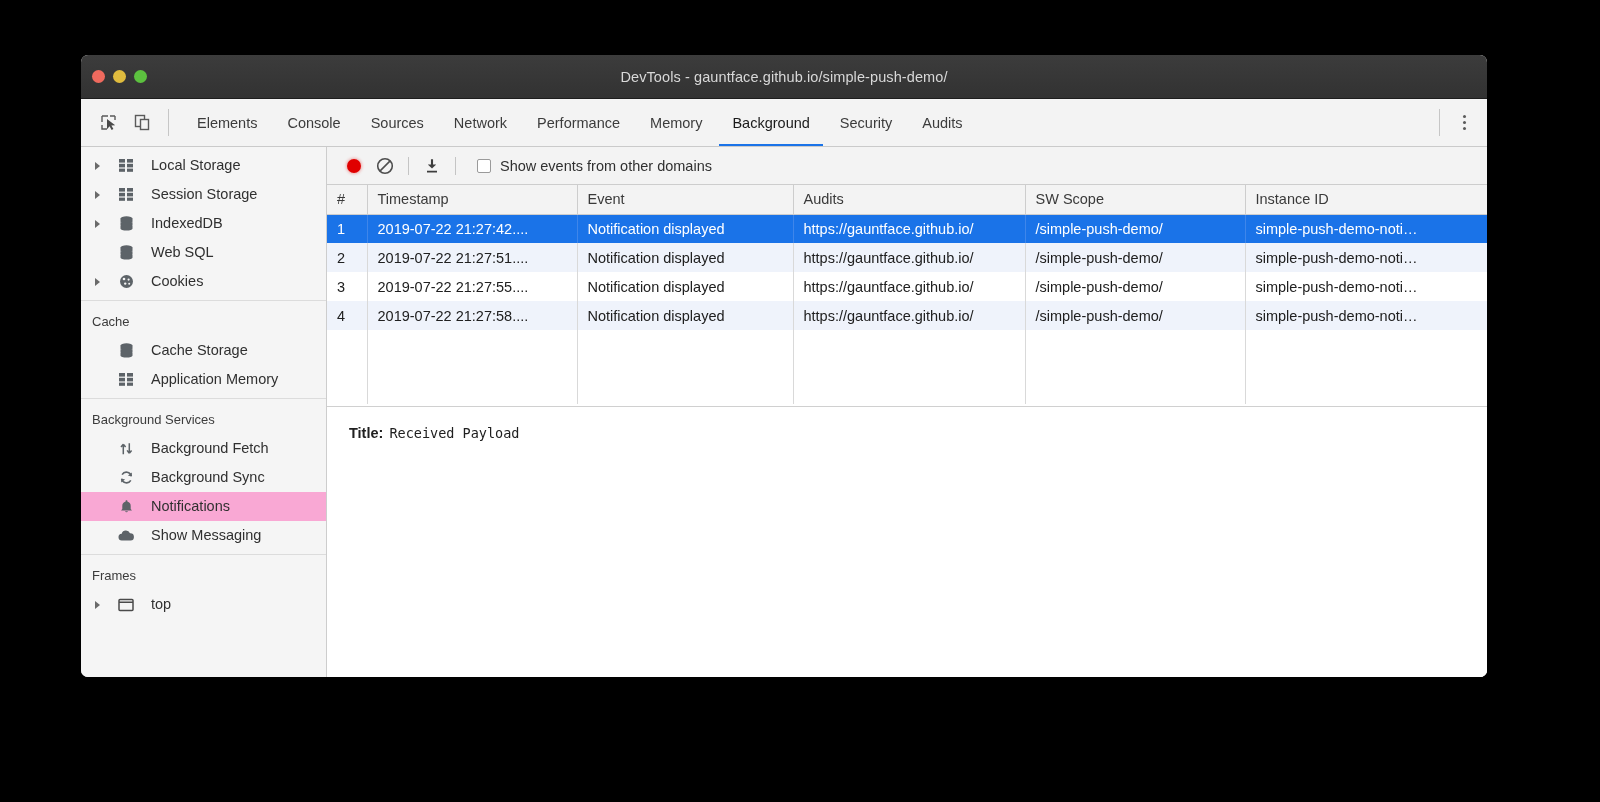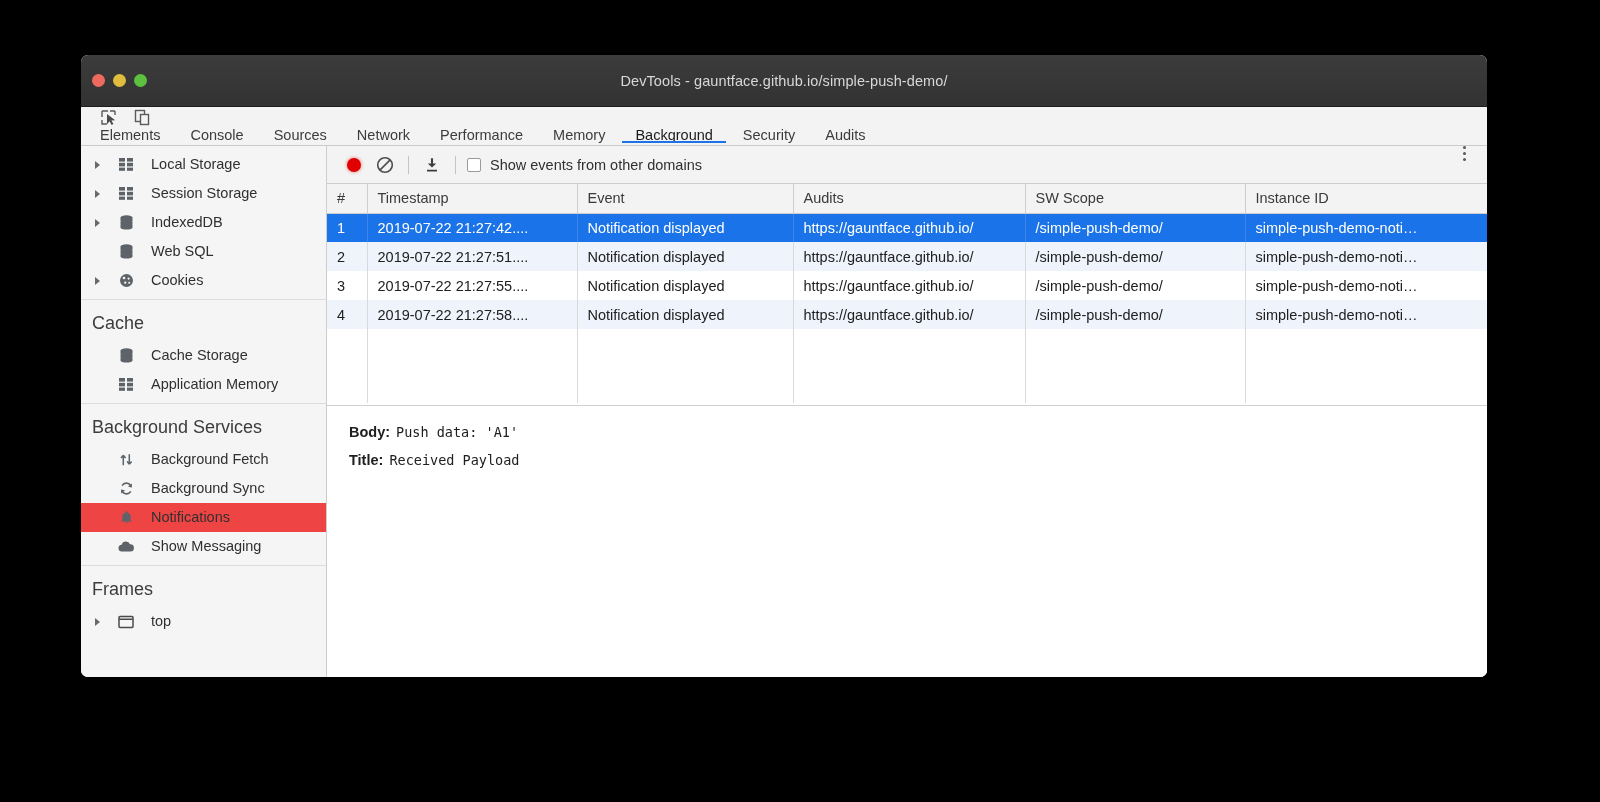--- a/index.html
+++ b/index.html
@@ -17,21 +17,21 @@
     position: absolute;
     left: 81px; top: 55px;
     width: 1406px; height: 622px;
     border-radius: 7px;
     overflow: hidden;
     background: #ffffff;
     box-shadow: 0 10px 40px rgba(0,0,0,0.55);
   }
 
   #titlebar {
-    height: 52px;
+    height: 44px;
     background: linear-gradient(#3c3c3c, #323232);
     border-bottom: 1px solid #1d1d1d;
     position: relative;
     display: flex;
     align-items: center;
   }
   #traffic-lights {
     position: absolute;
     left: 11px; top: 0; bottom: 0;
     display: flex; align-items: center; gap: 8px;
@@ -44,27 +44,26 @@
     width: 100%;
     text-align: center;
     color: #d8d8d8;
     font-size: 14.5px;
     letter-spacing: 0.1px;
     white-space: nowrap;
   }
 
   
   #tabstrip {
-    height: 39px;
+    height: 48px;
     background: #f3f3f3;
     border-bottom: 1px solid #cacaca;
     display: flex;
     align-items: stretch;
     position: relative;
-    flex-direction: column;
   }
   .toolbtn {
     width: 34px;
     display: flex; align-items: center; justify-content: center;
     cursor: default;
   }
   #toolbtn-group { display: flex; align-items: stretch; padding-left: 10px; }
   .vsep { width: 1px; background: #c6c6c6; margin: 10px 9px; align-self: stretch; }
   #tabs { display: flex; align-items: stretch; margin-left: 4px; }
   .tab {
@@ -113,39 +112,39 @@
   .tree-row {
     height: 29px;
     display: flex; align-items: center;
     font-size: 14.5px;
     color: #303030;
     padding-left: 8px;
     white-space: nowrap;
     cursor: default;
     gap: 10px;
   }
-  .tree-row.selected { background: #ef4444; }
+  .tree-row.selected { background: #f9a8d4; }
   .twisty {
     width: 16px; flex: none;
     display: flex; align-items: center; justify-content: center;
   }
   .twisty.has::before {
     content: "";
     border-left: 5px solid #6a6a6a;
     border-top: 4px solid transparent;
     border-bottom: 4px solid transparent;
   }
   .ticon {
     width: 22px; flex: none;
     display: flex; align-items: center; justify-content: center;
     margin-right: 4px;
   }
   .tlabel { line-height: 1; }
   .section-head {
-    font-size: 18px;
+    font-size: 13px;
     color: #3c3c3c;
     padding: 13px 0 7px 11px;
     white-space: nowrap;
   }
   .sidesep { height: 1px; background: #dcdcdc; margin: 4px 0 0 0; }
 
   
   #main { flex: 1 1 auto; display: flex; flex-direction: column; background: #fff; min-width: 0; }
 
   #event-toolbar {
@@ -166,21 +165,21 @@
     box-shadow: 0 0 3px 1px rgba(224,0,0,0.30);
   }
   #clear-btn, #export-btn {
     width: 32px; height: 30px;
     display: flex; align-items: center; justify-content: center;
     cursor: default;
   }
   .tbsep { width: 1px; height: 18px; background: #c4c4c4; margin: 0 7px; }
   #domains-toggle {
     display: flex; align-items: center;
-    margin-left: 4px;
+    margin-left: 14px;
     font-size: 14.5px; color: #303030;
     white-space: nowrap;
     cursor: default;
   }
   .cbox {
     width: 14px; height: 14px;
     border: 1px solid #9a9a9a;
     border-radius: 2px;
     background: #fff;
     margin-right: 9px;
@@ -560,22 +559,19 @@
               <td></td>
                 <td></td>
                 <td class="col-id"></td>
             </tr>
           </tbody>
         </table>
       </div>
 
       <div id="detail">
         <div class="detail-row">
-          <span class="detail-key">Body:</span><span class="detail-val">Push data: 'A1'</span>
-        </div>
-        <div class="detail-row">
           <span class="detail-key">Title:</span><span class="detail-val">Received Payload</span>
         </div>
       </div>
 
     </div>
   </div>
 </div>
 
 </body></html>

